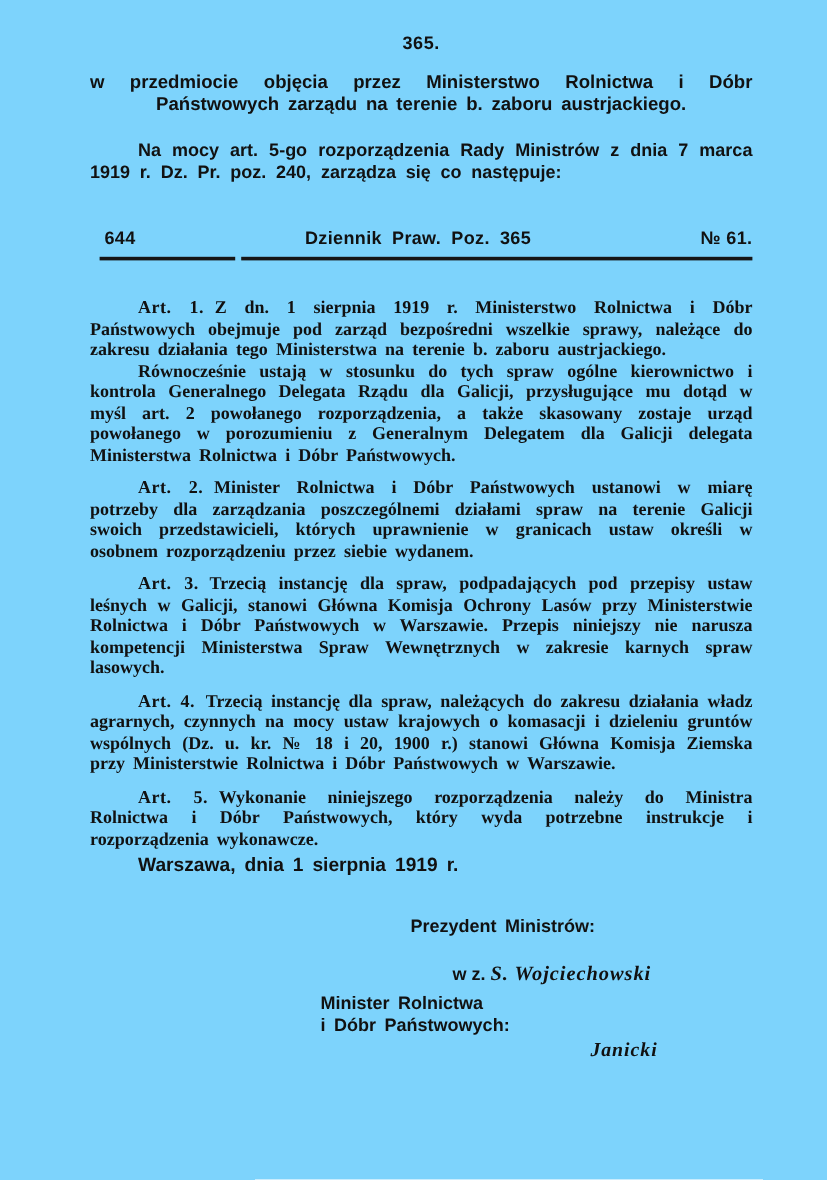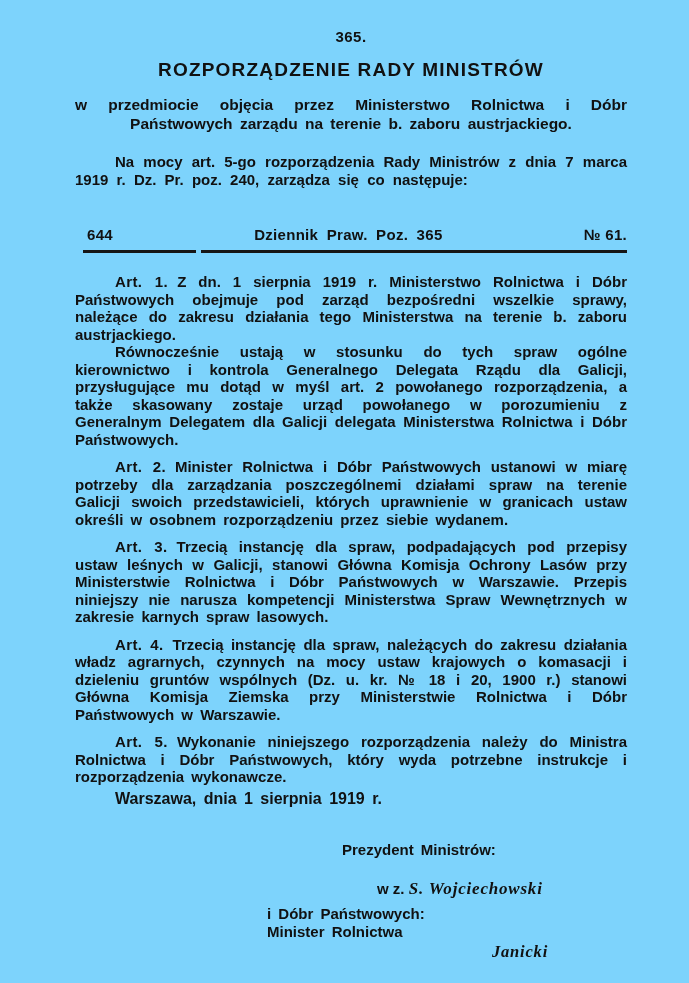--- a/index.html
+++ b/index.html
@@ -60,21 +60,21 @@
   .header-rule {
     margin-top: 7px;
     display: flex;
     align-items: center;
     gap: 5px;
     padding-left: 8px;
   }
   .header-rule .seg { background: #161616; height: 3px; }
   .header-rule .seg-left { width: 113px; }
   .header-rule .seg-right { flex: 1 1 auto; }
-  .articles { margin-top: 20px; }
+  .articles { margin-top: 32px; font-family: Liberation Serif, serif; }
   .article { margin-top: 10px; }
   .article p {
     margin: 0;
     font-size: 15px;
     line-height: 17.5px;
     text-align: justify;
     text-indent: 40px;
     word-spacing: 3px;
   }
   .art-label { letter-spacing: 0.4px; margin-right: 9px; }
@@ -115,21 +115,20 @@
   }
   .sig-minister-name .italic-name { font-size: 16.5px; text-align: right; }
 </style>
 </head>
 <body>
 
 <div class="page">
 
   <div class="doc-number">365.</div>
 
-  <div class="doc-title">ROZPORZĄDZENIE RADY MINISTRÓW</div>
 
   <div class="doc-subtitle">w przedmiocie objęcia przez Ministerstwo Rolnictwa i Dóbr Państwowych zarządu na terenie b. zaboru austrjackiego.</div>
 
   <p class="preamble">Na mocy art. 5-go rozporządzenia Rady Ministrów z dnia 7 marca 1919 r. Dz. Pr. poz. 240, zarządza się co następuje:</p>
 
   <div class="running-header">
     <span class="rh-page">644</span>
     <span class="rh-center">Dziennik Praw. Poz. 365</span>
     <span class="rh-issue">№ 61.</span>
   </div>
@@ -164,18 +163,18 @@
 
   </div>
 
   <div class="dateline">Warszawa, dnia 1 sierpnia 1919 r.</div>
 
   <div class="sig-president-title">Prezydent Ministrów:</div>
 
   <div class="sig-president-name"><span>w z. </span><span class="italic-name">S. Wojciechowski</span></div>
 
   <div class="sig-minister">
+    <div>Minister Rolnictwa</div>
     <div>i Dóbr Państwowych:</div>
-    <div>Minister Rolnictwa</div>
     <div class="sig-minister-name"><span class="italic-name">Janicki</span></div>
   </div>
 
 </div>
 
 </body></html>

